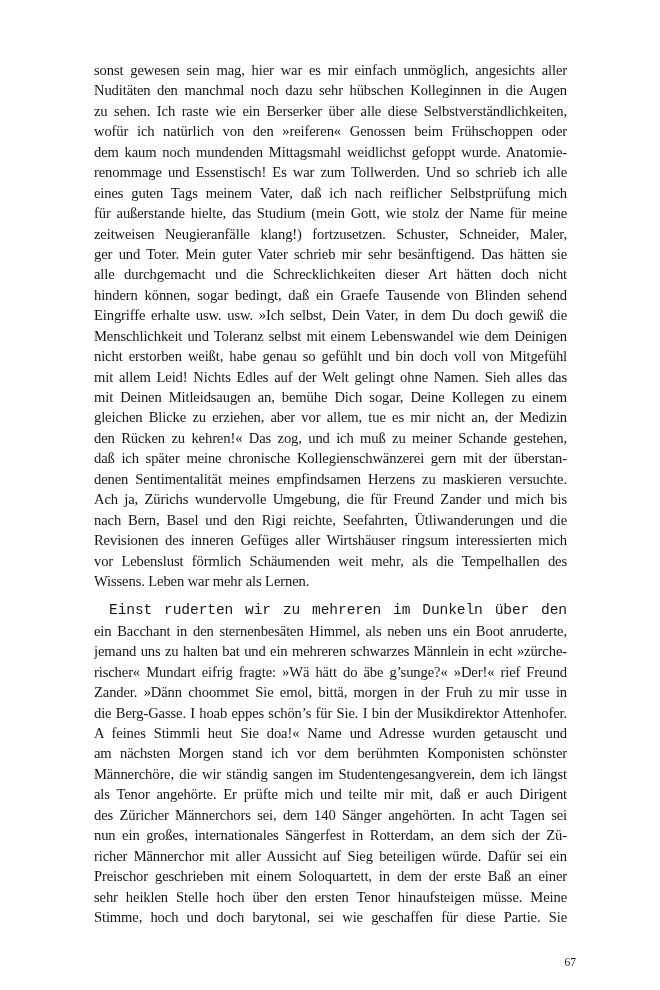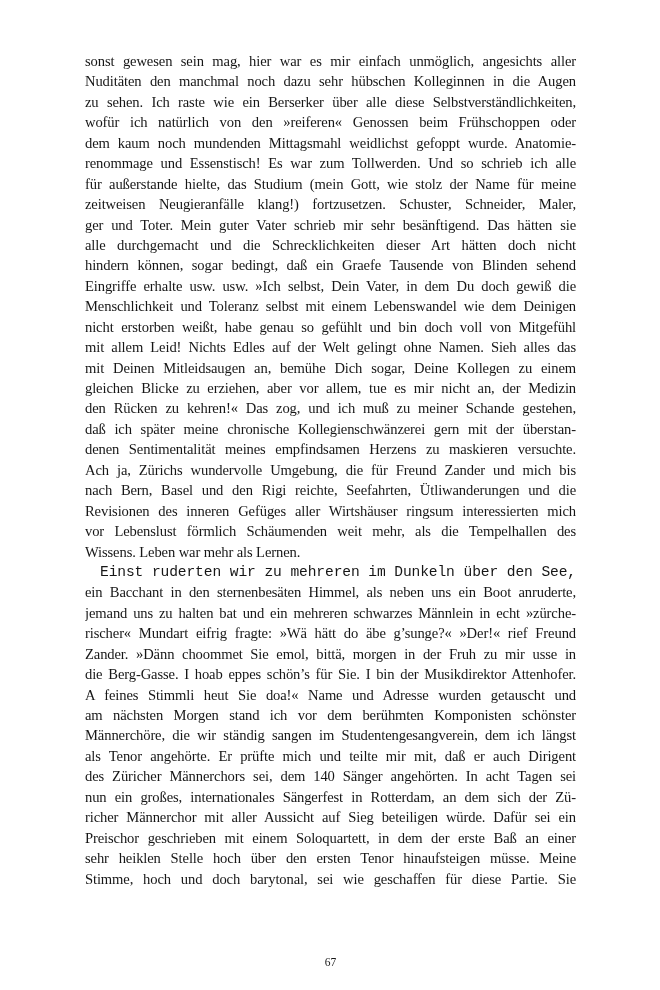--- a/index.html
+++ b/index.html
@@ -23,59 +23,60 @@
   .text-block {
     position: absolute;
     left: 85px;
     top: 51px;
     width: 491px;
     font-size: 14.6px;
     line-height: 20.45px;
     letter-spacing: -0.12px;
   }
   .paragraph {
-    margin: 0;
+    margin: 9px;
     padding: 0;
   }
   .line {
     text-align: justify;
     text-align-last: justify;
     height: 20.45px;
     overflow: hidden;
   }
   .line.last-left {
     text-align-last: left;
   }
   .paragraph.indent .line:first-child {
     text-indent: 15px;
     font-family: Liberation Mono, monospace;
   }
   .page-number {
     position: absolute;
     left: 85px;
     top: 956px;
     width: 491px;
-    text-align: center;
+    text-align: right;
     font-size: 11.5px;
     letter-spacing: 0;
     color: #161616;
   }
 </style>
 </head>
 <body>
 
 <div class="book-page">
   <main class="text-block">
       <div class="paragraph">
         <div class="line">sonst gewesen sein mag, hier war es mir einfach unmöglich, angesichts aller</div>
         <div class="line">Nuditäten den manchmal noch dazu sehr hübschen Kolleginnen in die Augen</div>
         <div class="line">zu sehen. Ich raste wie ein Berserker über alle diese Selbstverständlichkeiten,</div>
         <div class="line">wofür ich natürlich von den »reiferen« Genossen beim Frühschoppen oder</div>
         <div class="line">dem kaum noch mundenden Mittagsmahl weidlichst gefoppt wurde. Anatomie-</div>
         <div class="line">renommage und Essenstisch! Es war zum Tollwerden. Und so schrieb ich alle</div>
+        <div class="line">eines guten Tags meinem Vater, daß ich nach reiflicher Selbstprüfung mich</div>
         <div class="line">für außerstande hielte, das Studium (mein Gott, wie stolz der Name für meine</div>
         <div class="line">zeitweisen Neugieranfälle klang!) fortzusetzen. Schuster, Schneider, Maler,</div>
         <div class="line">ger und Toter. Mein guter Vater schrieb mir sehr besänftigend. Das hätten sie</div>
         <div class="line">alle durchgemacht und die Schrecklichkeiten dieser Art hätten doch nicht</div>
         <div class="line">hindern können, sogar bedingt, daß ein Graefe Tausende von Blinden sehend</div>
         <div class="line">Eingriffe erhalte usw. usw. »Ich selbst, Dein Vater, in dem Du doch gewiß die</div>
         <div class="line">Menschlichkeit und Toleranz selbst mit einem Lebenswandel wie dem Deinigen</div>
         <div class="line">nicht erstorben weißt, habe genau so gefühlt und bin doch voll von Mitgefühl</div>
         <div class="line">mit allem Leid! Nichts Edles auf der Welt gelingt ohne Namen. Sieh alles das</div>
         <div class="line">mit Deinen Mitleidsaugen an, bemühe Dich sogar, Deine Kollegen zu einem</div>

